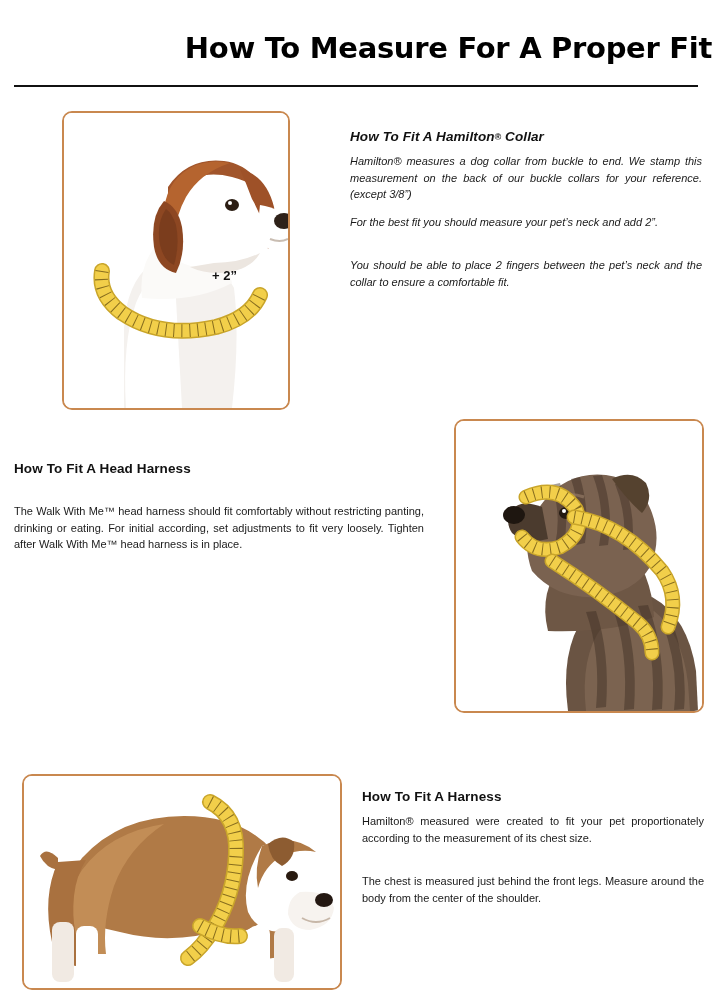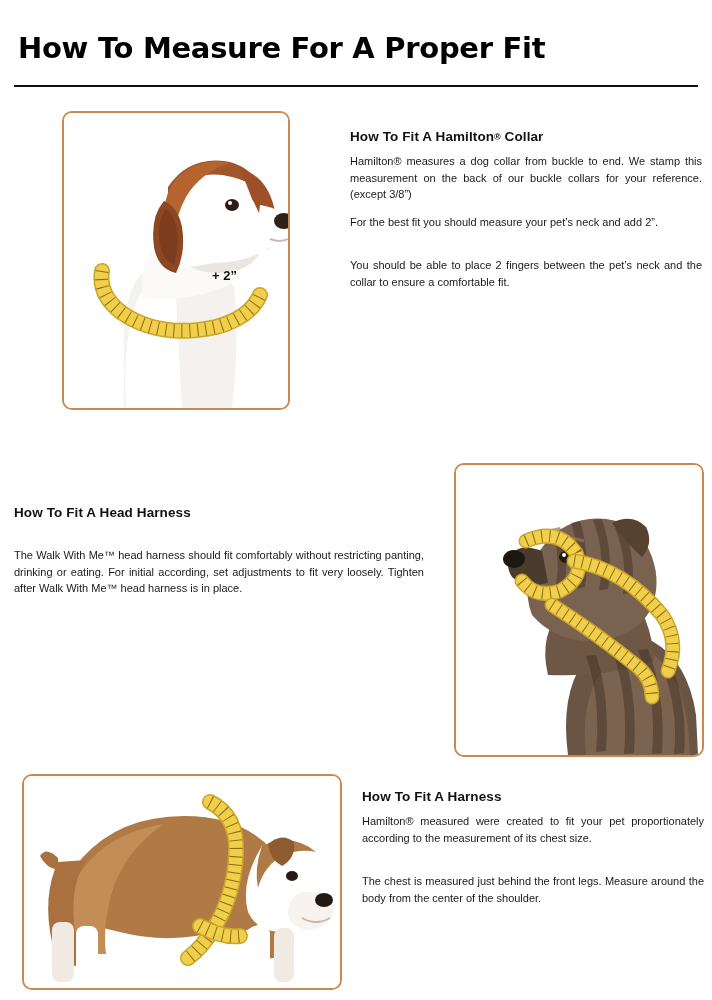--- a/index.html
+++ b/index.html
@@ -23,20 +23,21 @@
     padding: 0;
   }
   .page-title {
     font-family: "DejaVu Sans", sans-serif;
     font-weight: bold;
     font-size: 29px;
     letter-spacing: -0.3px;
     color: #000000;
     padding: 14px 0 0 18px;
     line-height: 1.1;
+    text-align: right;
   }
   .title-rule {
     height: 2px;
     background: #111111;
     margin: 10px 14px 0 14px;
   }
 
   
   .section {
     position: absolute;
@@ -72,23 +73,23 @@
     line-height: 1.5;
     color: #1a1a1a;
     margin: 0 0 11px 0;
     text-align: justify;
   }
   .para:last-child { margin-bottom: 0; margin-top: 27px; }
 
   
   #sec-collar   { left: 62px;  top: 92px;  width: 640px; }
   #sec-collar .photo   { width: 224px; height: 295px; margin-right: 60px; }
-  #sec-collar .text-col{ padding-top: 18px; width: 356px; }
-
-  #sec-head-harness { left: 14px; top: 444px; width: 690px; }
+  #sec-collar .text-col{ padding-top: 18px; width: 356px; font-style: italic; }
+
+  #sec-head-harness { left: 14px; top: 400px; width: 690px; }
   #sec-head-harness .text-col { padding-top: 42px; width: 360px; padding-right: 30px; }
   #sec-head-harness .photo { width: 246px; height: 290px; }
 
   #sec-harness { left: 14px; top: 755px; width: 690px; padding-left: 8px; }
   #sec-harness .photo { width: 316px; height: 212px; margin-right: 20px; }
   #sec-harness .text-col { padding-top: 15px; width: 350px; }
 
   
   .dog-canvas { position: absolute; inset: 0; }
   .plus2 {

